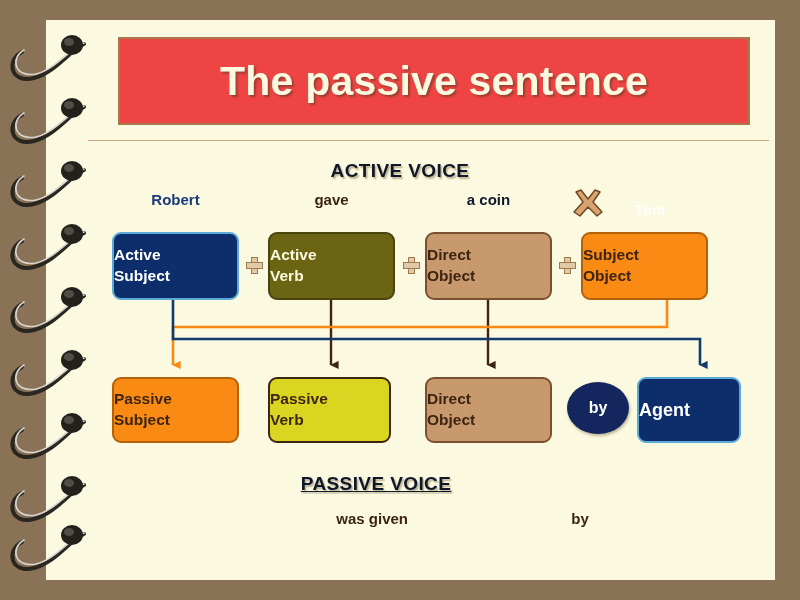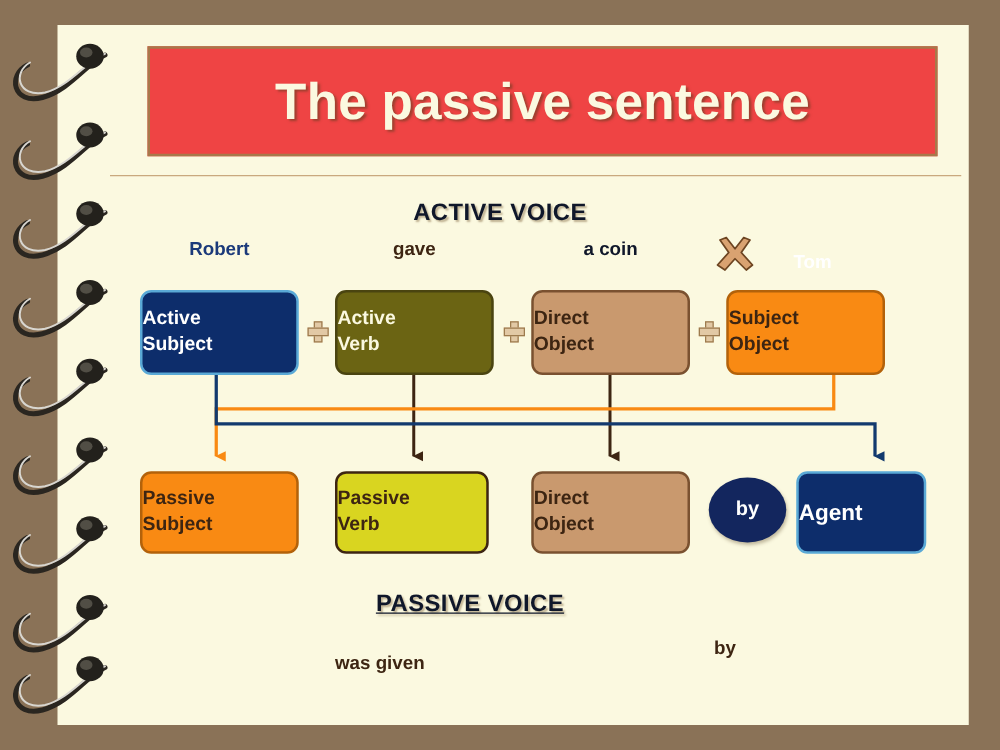--- a/index.html
+++ b/index.html
@@ -292,16 +292,16 @@
   </div>
 
   <div class="ellipse" style="left:567px; top:382px; width:62px; height:52px; background:#13265e;">
     <span>by</span>
   </div>
 
   <div class="nbox" style="left:637px; top:377px; width:104px; height:66px; background:#0d2d6b; border:2px solid #5aa9d6; color:#ffffff; font-size:18px;">
     <span>Agent</span>
   </div>
 
-  <div class="word" style="left:268px; top:510px; width:140px; text-align:left; color:#3d2512;margin-top:12px;">was given</div>
+  <div class="word" style="left:268px; top:510px; width:140px; text-align:right; color:#3d2512;">was given</div>
   <div class="word" style="left:540px; top:510px; width:80px; text-align:center; color:#3d2512;">by</div>
 
 </div>
 
 </body></html>

